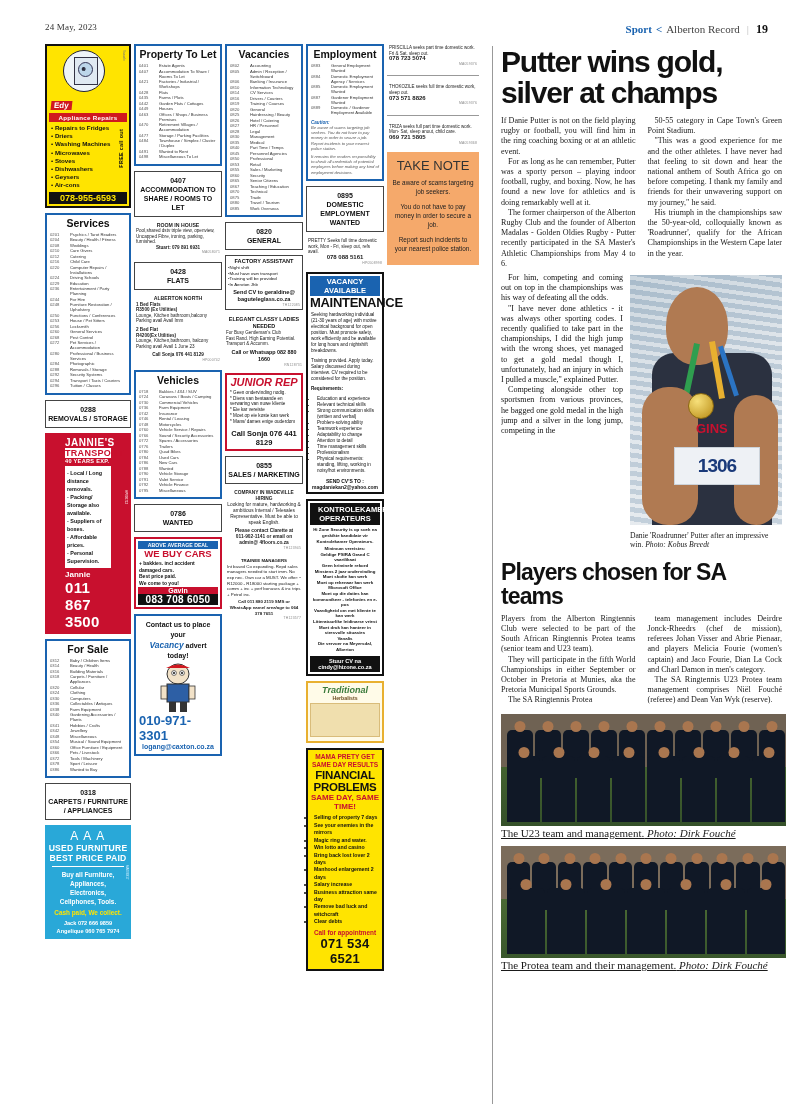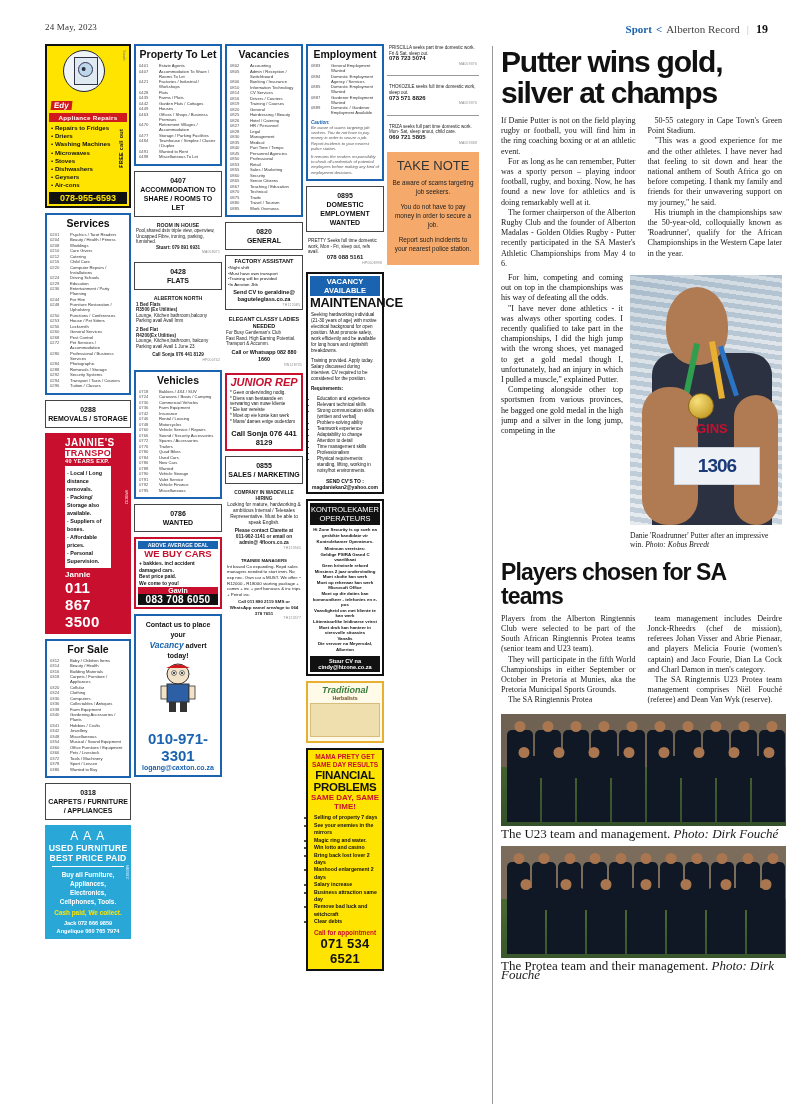--- a/index.html
+++ b/index.html
@@ -126,38 +126,38 @@
   .bc-top { background:#1a63b0; color:#fff; font-weight:bold; font-size:5.2px; text-align:center; padding:1px;}
   .bc-t { color:#c8102e; font-weight:bold; font-size:9.5px; text-align:center; line-height:10px;}
   .bc-b { font-size:5px; line-height:6.5px; color:#111; font-weight:bold; padding:1px;}
   .bc-gavin { background:#c8102e; color:#fff; text-align:center; font-weight:bold; font-size:7px; }
   .bc-tel { background:#111; color:#fff; text-align:center; font-weight:bold; font-size:10px; letter-spacing:.3px;}
 
   .ad-caxton { border:2px solid #1a63b0; padding:4px 3px; background:#fff; position:relative; }
   .cax-t { text-align:center; font-weight:bold; font-size:7px; color:#111; line-height:10px;}
   .cax-i { color:#1a63b0; font-style:italic; font-weight:bold; font-size:8.5px;}
   .cax-mascot { height:52px; position:relative; }
-  .cax-tel { text-align:center; color:#1a63b0; font-weight:bold; font-size:15px; margin-top:17px;}
+  .cax-tel { text-align:left; color:#1a63b0; font-weight:bold; font-size:13px; margin-top:0;}
   .cax-mail { text-align:center; color:#1a63b0; font-weight:bold; font-size:7px;}
 
   .take-note { background:#f5a96b; padding:6px 5px; text-align:center; }
   .tn-title { font-size:13px; color:#333; line-height:15px; margin-bottom:5px;}
   .tn-p { font-size:6.4px; color:#222; line-height:9px; margin-bottom:6px;}
 
   .vacancy-avail {
     border:2px solid #111; background:#fff; padding:2px;
   }
   .va-t1 { background:#1a63b0; color:#fff; font-weight:bold; font-size:7.5px; text-align:center; padding:1px;}
   .va-t2 { font-weight:bold; font-size:13px; text-align:center; line-height:14px; color:#111; letter-spacing:-.3px;}
   .va-b { font-size:4.6px; line-height:6px; color:#111; padding:2px 1px;}
   .va-ul { margin:0; padding-left:7px; }
   .va-send { font-weight:bold; font-size:5px; text-align:center; margin-top:2px;}
 
   .kontrole { border:2px solid #111; background:#fff; padding:2px;}
-  .k-t { background:#111; color:#fff; font-weight:normal; font-size:7.5px; text-align:center; line-height:9px; padding:2px 0;}
+  .k-t { background:#111; color:#fff; font-weight:bold; font-size:7.5px; text-align:center; line-height:9px; padding:2px 8px;}
   .k-b { font-size:4.4px; line-height:5.6px; color:#111; padding:2px 1px;}
   .k-b .c { text-align:center; font-weight:bold;}
   .k-foot { background:#111; color:#fff; font-weight:bold; font-size:5.6px; text-align:center; padding:2px 0; margin-top:2px;}
 
   .herb { border:2px solid #e8b030; background:#fffbe8; padding:2px; position:relative;}
   .herb-t { text-align:center; color:#3b7a3b; font-style:italic; font-weight:bold; font-size:9px;}
   .herb-s { text-align:center; color:#6b4b1f; font-size:5.2px; font-weight:bold;}
   .herb-img { height:34px; background:#f0dfae; border:1px solid #d9bc7a; margin:2px 0;}
 
   .mama { border:2px solid #111; background:#ffe400; padding:3px 2px; }
@@ -232,21 +232,21 @@
   .team-photo {
     width:290px; height:112px; position:relative; overflow:hidden;
     background:linear-gradient(#5d7d46 0%, #44632f 45%, #35512a 100%);
   }
   .team-photo .wall { position:absolute; left:0; top:0; width:100%; height:48%; background:#6f6253;}
   .team-photo .row { position:absolute; bottom:4px; left:6px; right:6px; height:66px; display:flex; gap:2px;}
   .team-photo .row.back { bottom:48px; height:48px;}
   .p { flex:1; background:#101826; border-radius:5px 5px 0 0; position:relative;}
   .p::before { content:""; position:absolute; left:50%; top:-9px; transform:translateX(-50%);
     width:11px; height:11px; border-radius:50%; background:#a9764f;}
-  .small-caption { font-family:"Liberation Serif", serif; font-size:13px; line-height:9px; color:#1a1a1a; margin-top:3px;}
+  .small-caption { font-family:"Liberation Serif", serif; font-size:11px; line-height:9px; color:#1a1a1a; margin-top:3px;text-decoration:underline;}
 
   
   .mini-ad { font-size:4.5px; line-height:5.6px; color:#222;}
   .caution { color:#1a63b0; font-weight:bold; font-style:italic; font-size:4.6px;}
   .caution-b { font-size:4.1px; line-height:5.2px; color:#555; font-style:italic;}
   .pretty { font-size:4.6px; line-height:5.8px; color:#222;}
   .tel-bold { font-weight:bold; font-size:6px; text-align:center;}
 
   .factory { border:1px solid #444; background:#fff; padding:2px; }
   .factory-t { text-align:center; font-weight:bold; font-size:5.6px; line-height:7px; }

